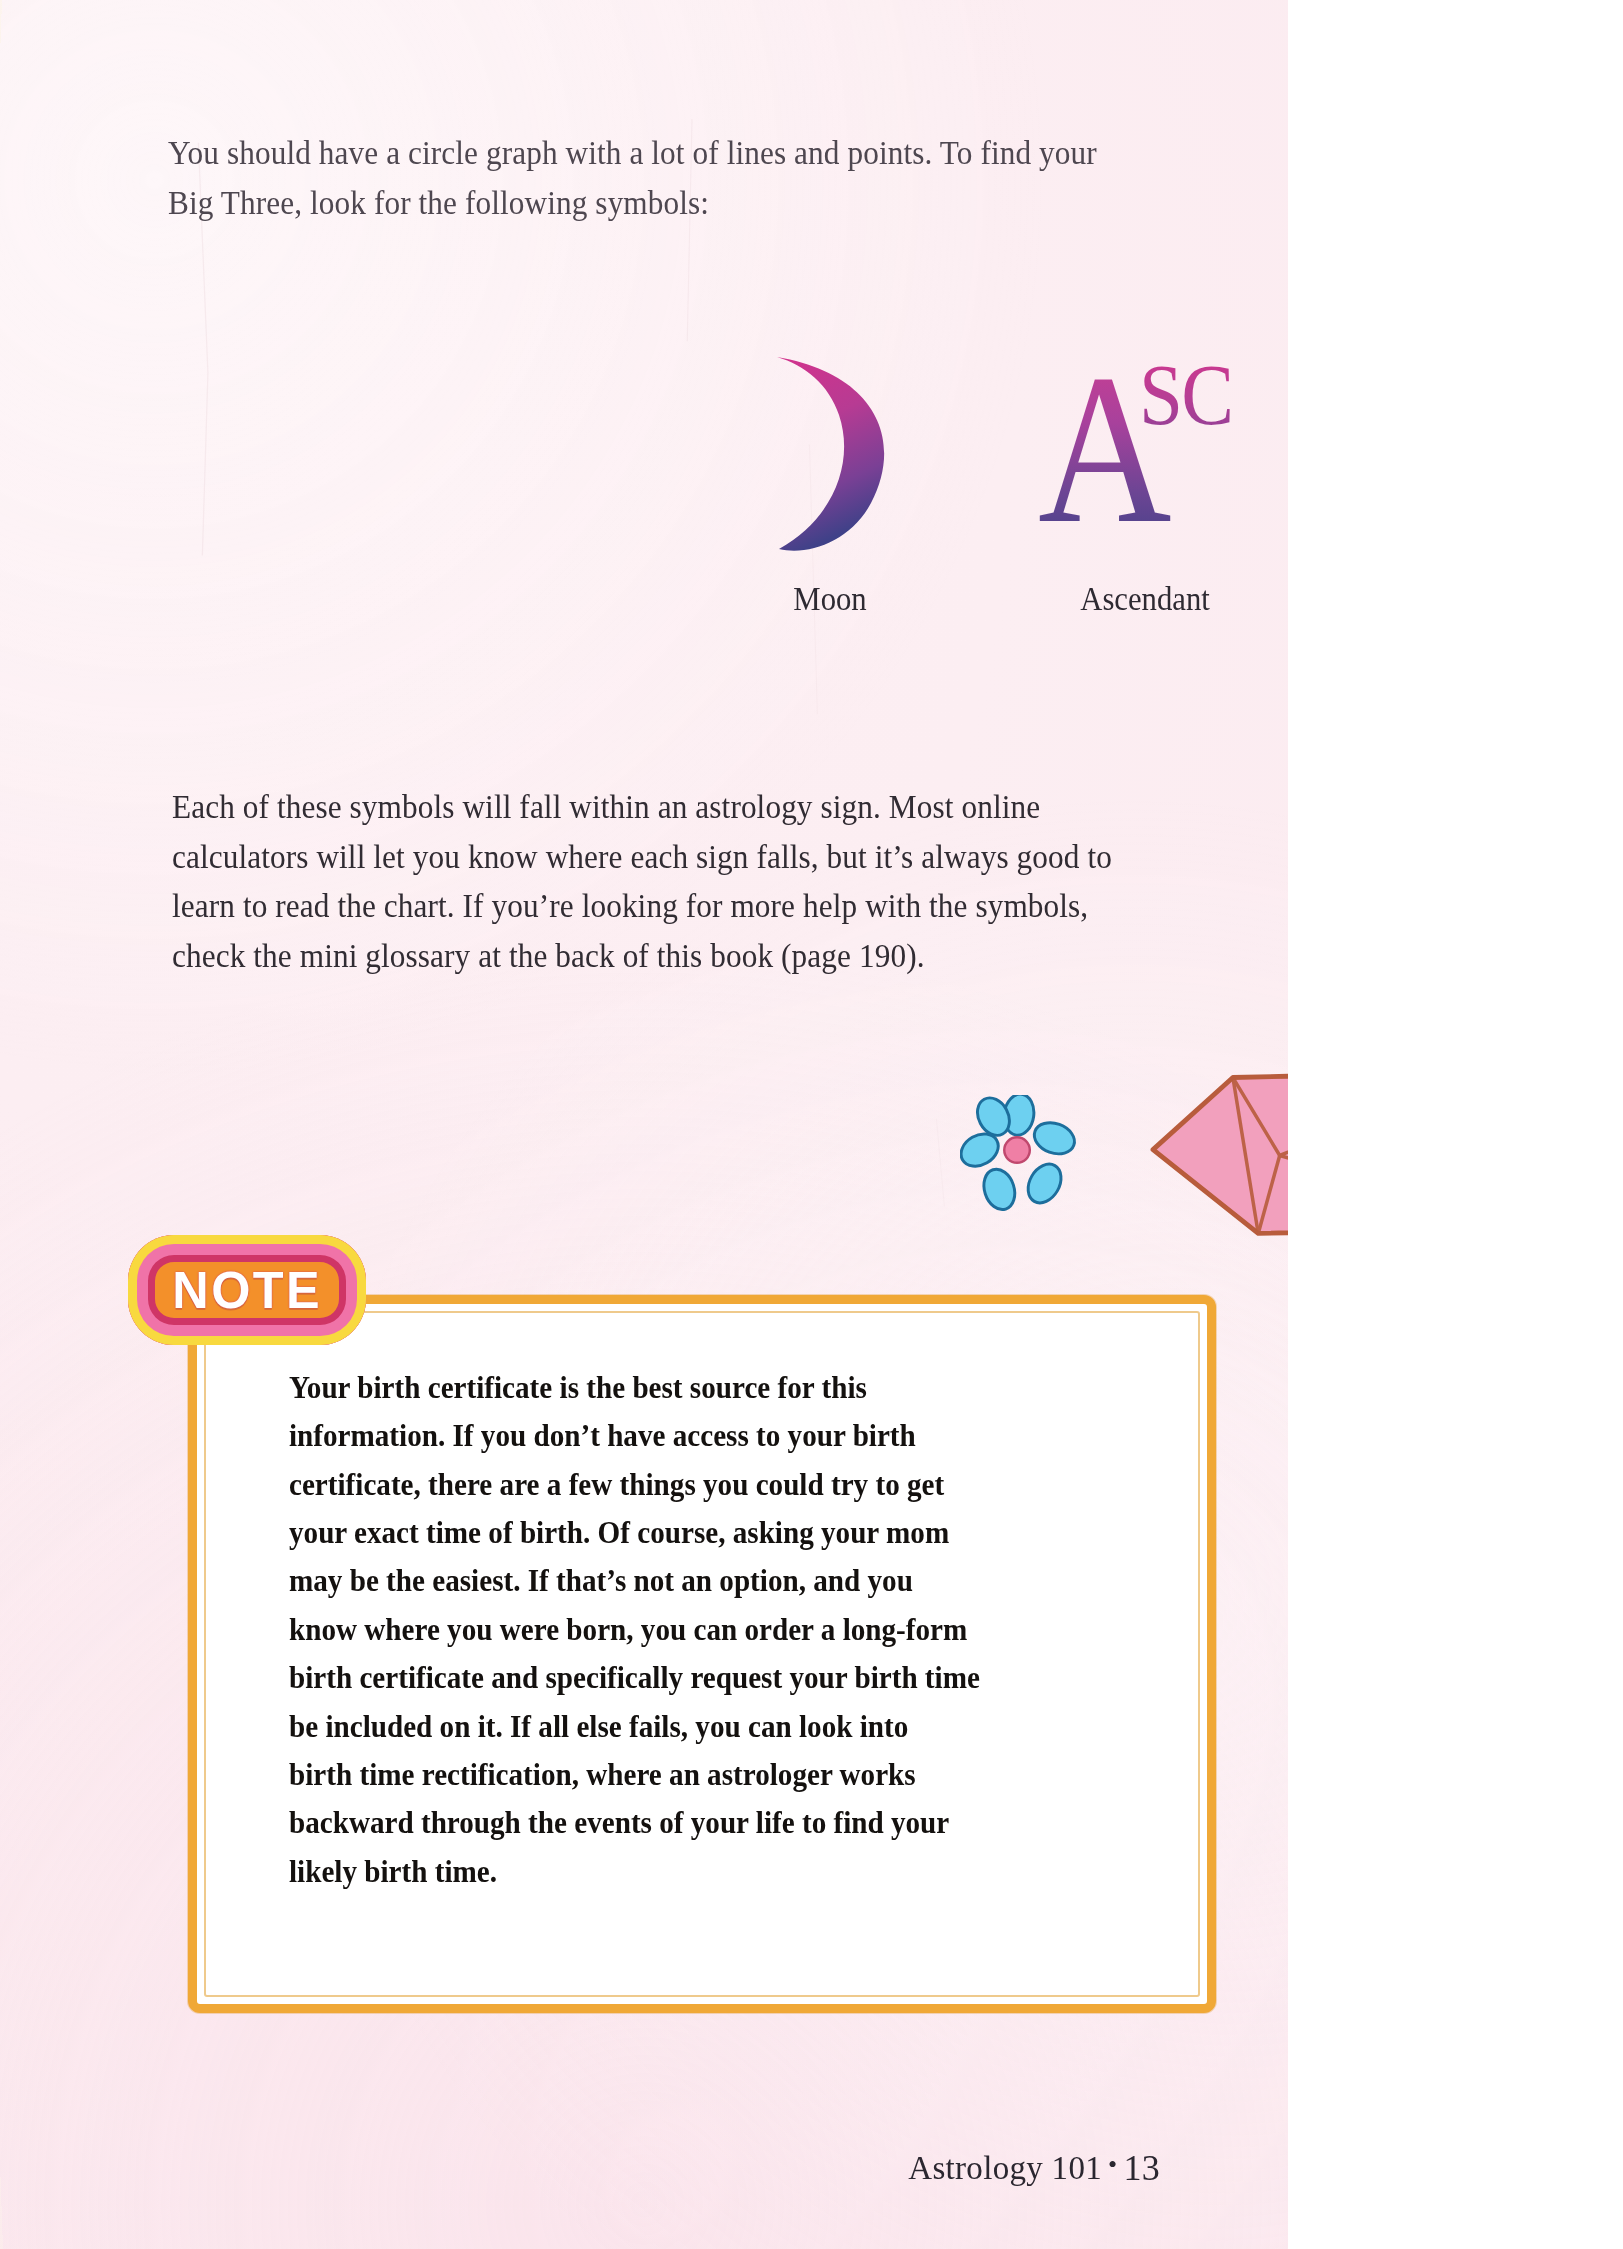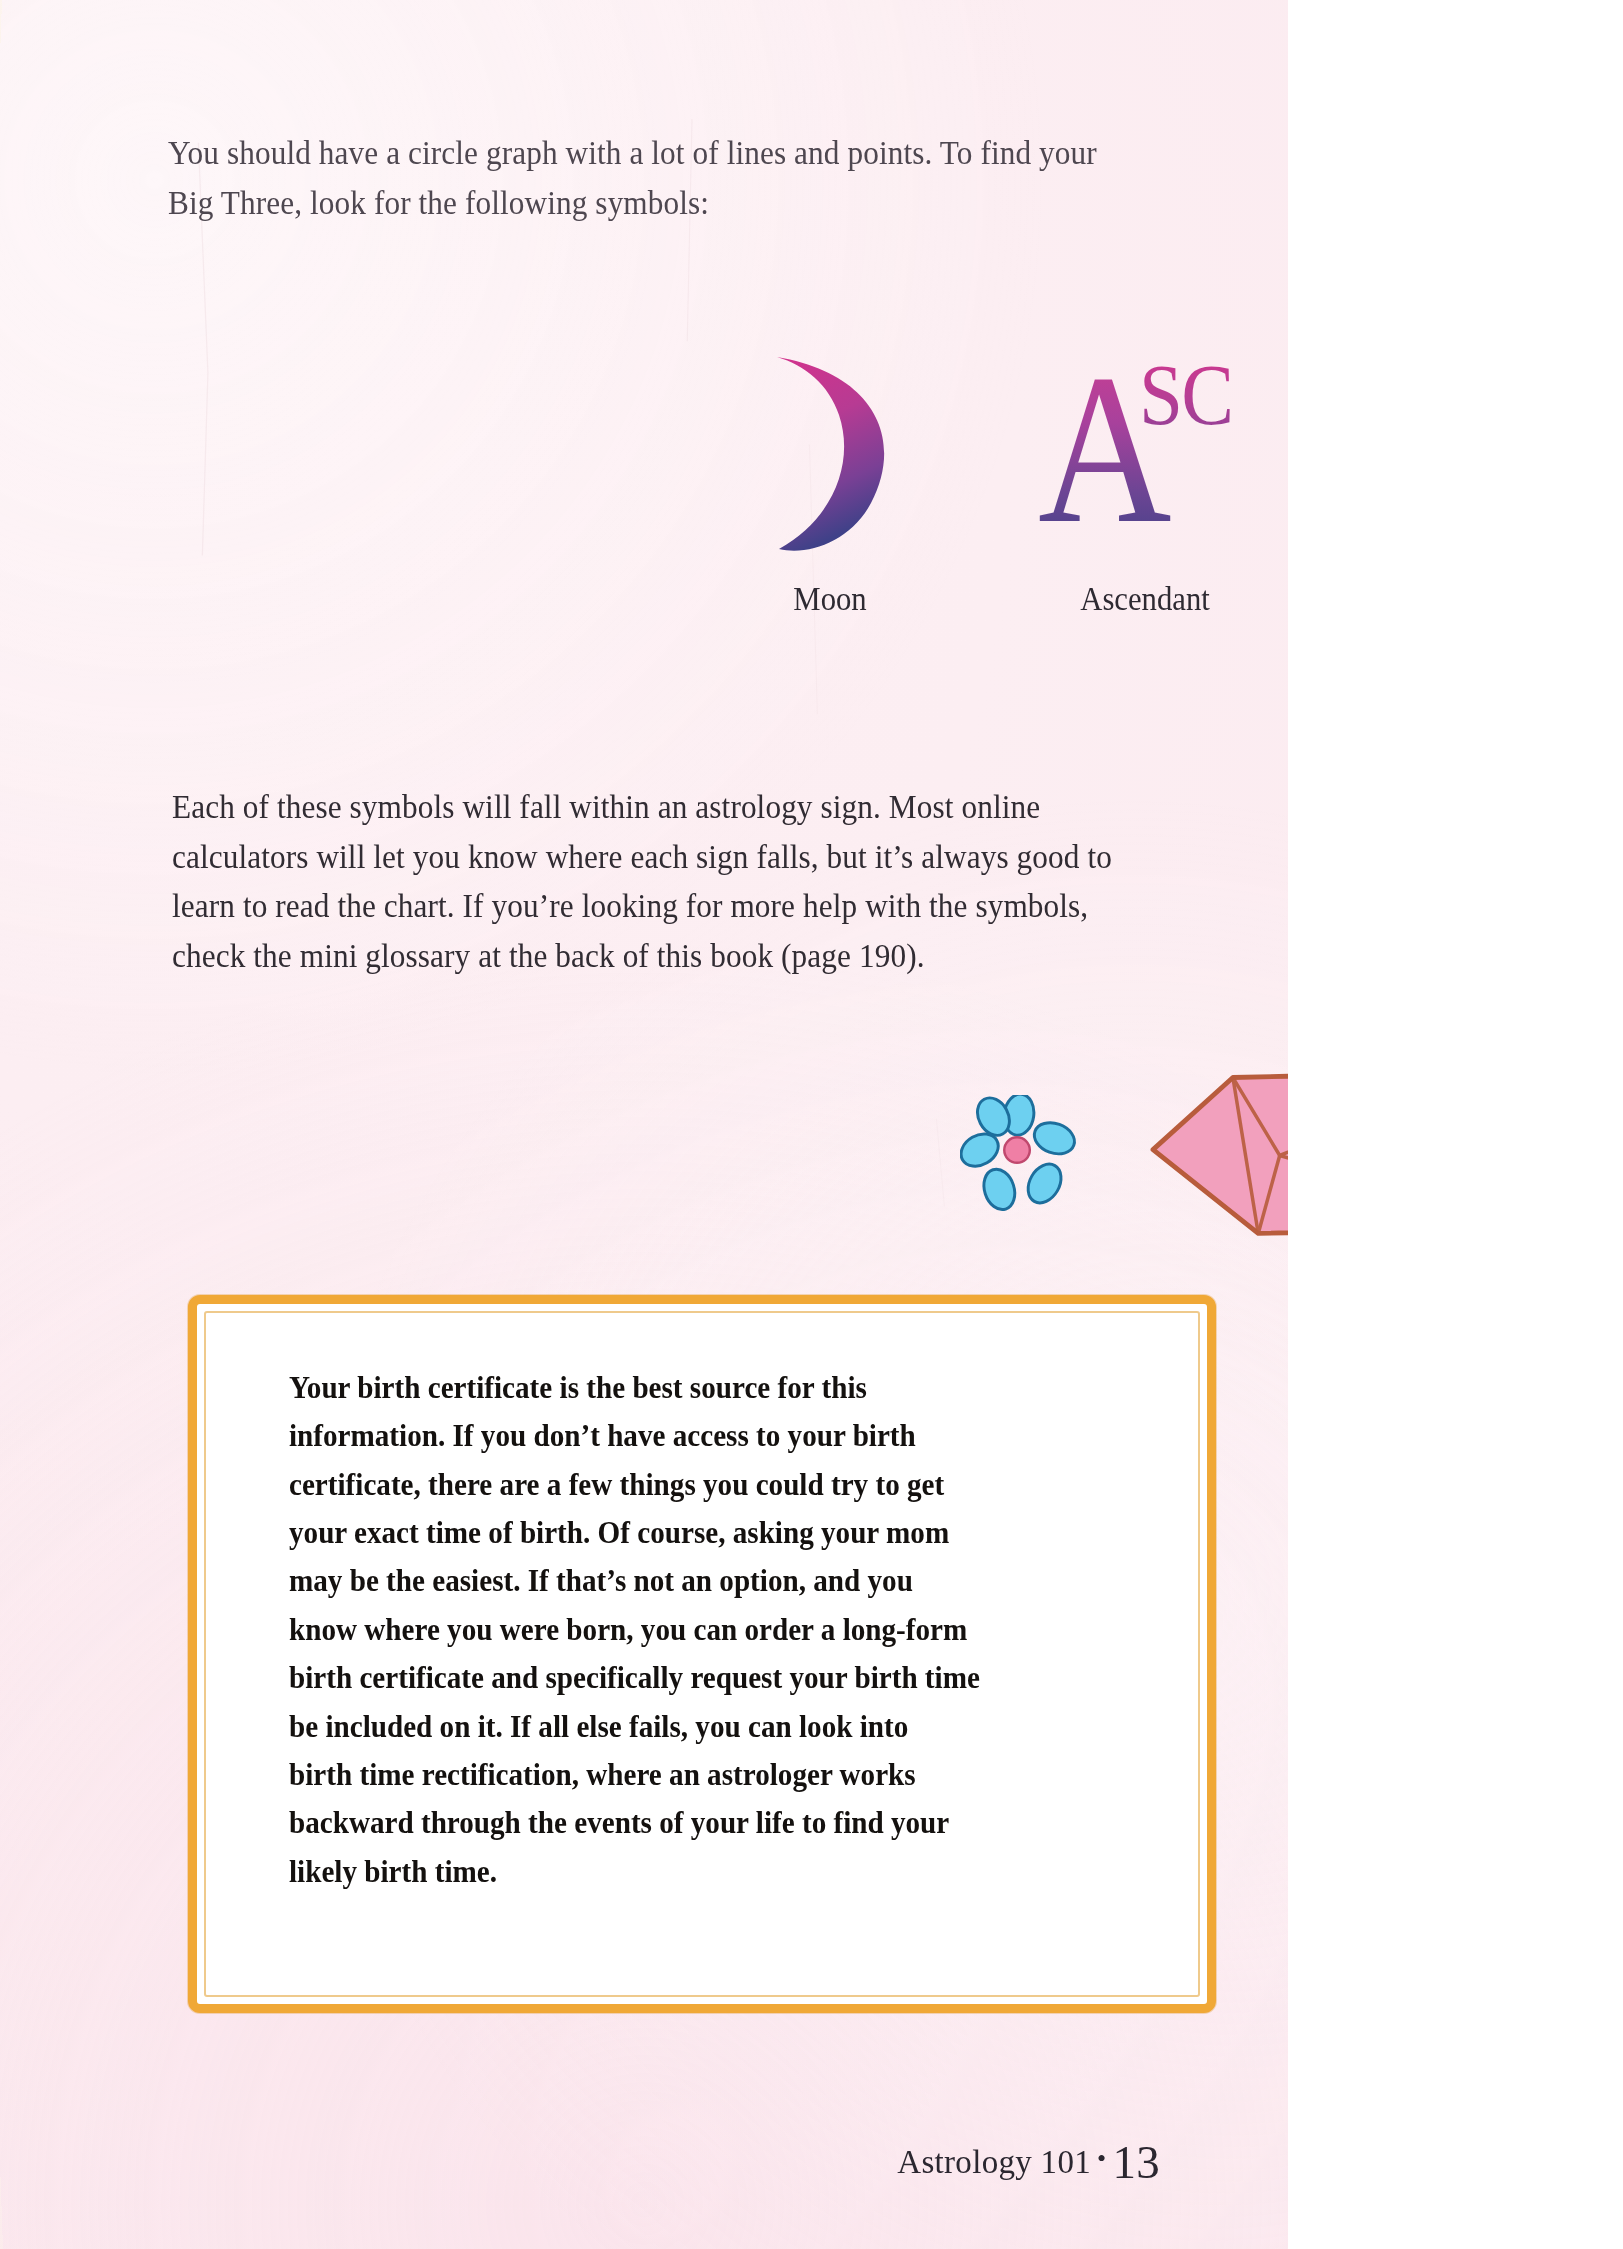--- a/index.html
+++ b/index.html
@@ -218,21 +218,21 @@
     align-items: center;
     gap: 6px;
     letter-spacing: 0.3px;
   }
   .footer .dot {
     font-size: 26px;
     line-height: 1;
     position: relative;
     top: -3px;
   }
-  .footer .pagenum { font-size: 47px; }
+  .footer .pagenum { font-size: 36px; }
 
   
   .deco { position: absolute; pointer-events: none; }
   .deco-flower-blue   { left: 1393px; top: 935px;  width: 130px; height: 130px; }
   .deco-flower-cyan   { left: 960px;  top: 1095px; width: 118px; height: 118px; }
   .deco-crystal-pink  { left: 1140px; top: 1060px; width: 445px; height: 190px; }
   .deco-crystal-white { left: 1300px; top: 1295px; width: 160px; height: 90px;  }
   .deco-flower-yellow { left: 1505px; top: 1320px; width: 60px;  height: 58px;  }
   .deco-flower-purple { left: 1455px; top: 1398px; width: 128px; height: 120px; }
 </style>
@@ -396,20 +396,23 @@
         <span class="line">may be the easiest. If that’s not an option, and you</span>
         <span class="line">know where you were born, you can order a long-form</span>
         <span class="line">birth certificate and specifically request your birth time</span>
         <span class="line">be included on it. If all else fails, you can look into</span>
         <span class="line">birth time rectification, where an astrologer works</span>
         <span class="line">backward through the events of your life to find your</span>
         <span class="line">likely birth time.</span>
       </div>
     </div>
 
+    <div class="note-badge">
+      <span class="note-badge-text">NOTE</span>
+    </div>
   </div>
 
   <div class="footer">
     <span>Astrology 101</span>
     <span class="dot">•</span>
     <span class="pagenum">13</span>
   </div>
 
 </div>
 

